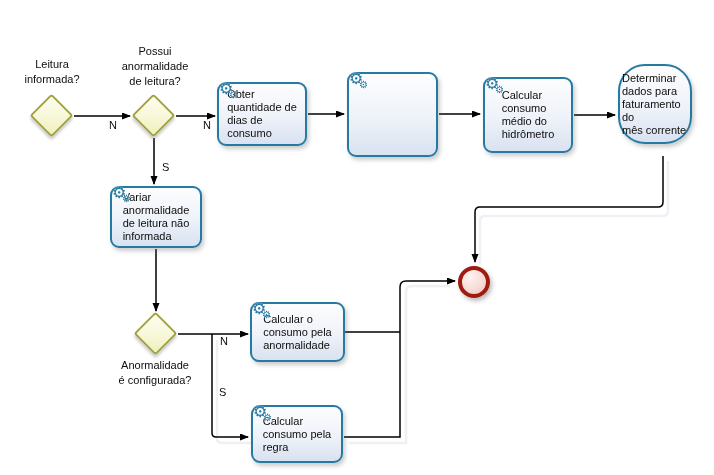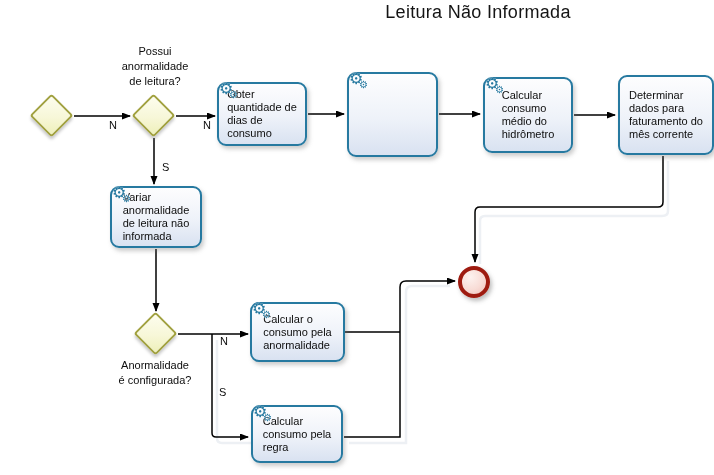--- a/index.html
+++ b/index.html
@@ -83,22 +83,23 @@
     <path class="wire" d="M574,115 H615" marker-end="url(#arr)"></path>
     <path class="wire" d="M154,138 V184" marker-end="url(#arr)"></path>
     <path class="wire" d="M156,249 V311" marker-end="url(#arr)"></path>
     <path class="wire" d="M178,334 H248" marker-end="url(#arr)"></path>
     <path class="wire" d="M212,334 V433 Q212,437 216,437 H248" marker-end="url(#arr)"></path>
     <path class="wire" d="M345,332 H400"></path>
     <path class="wire" d="M344,437 H400 V287 Q400,281 406,281 H455" marker-end="url(#arr)"></path>
     <path class="wire" d="M663,156 V202 Q663,207 658,207 H480 Q475,207 475,212 V262" marker-end="url(#arr)"></path>
   </svg>
 
-  <div class="page-title">Leitura Não Informada</div>
 
+  <div class="free-label" style="left:2px;top:57px;width:100px;">Leitura
+informada?</div>
   <div class="free-label" style="left:100px;top:44px;width:110px;">Possui
 anormalidade
 de leitura?</div>
   <div class="free-label" style="left:95px;top:358px;width:120px;">Anormalidade
 é configurada?</div>
 
   <div class="gateway" style="left:36px;top:100px;"></div>
   <div class="gateway" style="left:138px;top:100px;"></div>
   <div class="gateway" style="left:140px;top:318px;"></div>
 
@@ -130,21 +131,21 @@
     <span class="gear">
         <span class="gear-main">⚙</span>
         <span class="gear-small">⚙</span>
       </span>
     <span class="node-label">Calcular
 consumo
 médio do
 hidrômetro</span>
   </div>
 
-  <div class="task" style="left:618px;top:75px;width:96px;height:80px;">
+  <div class="task" style="left:618px;top:64px;width:74px;height:80px;border-radius:27px;">
     <span class="node-label">Determinar
 dados para
 faturamento do
 mês corrente</span>
   </div>
 
   <div class="task" style="left:110px;top:186px;width:92px;height:62px;">
     <span class="gear">
         <span class="gear-main">⚙</span>
         <span class="gear-small">⚙</span>

